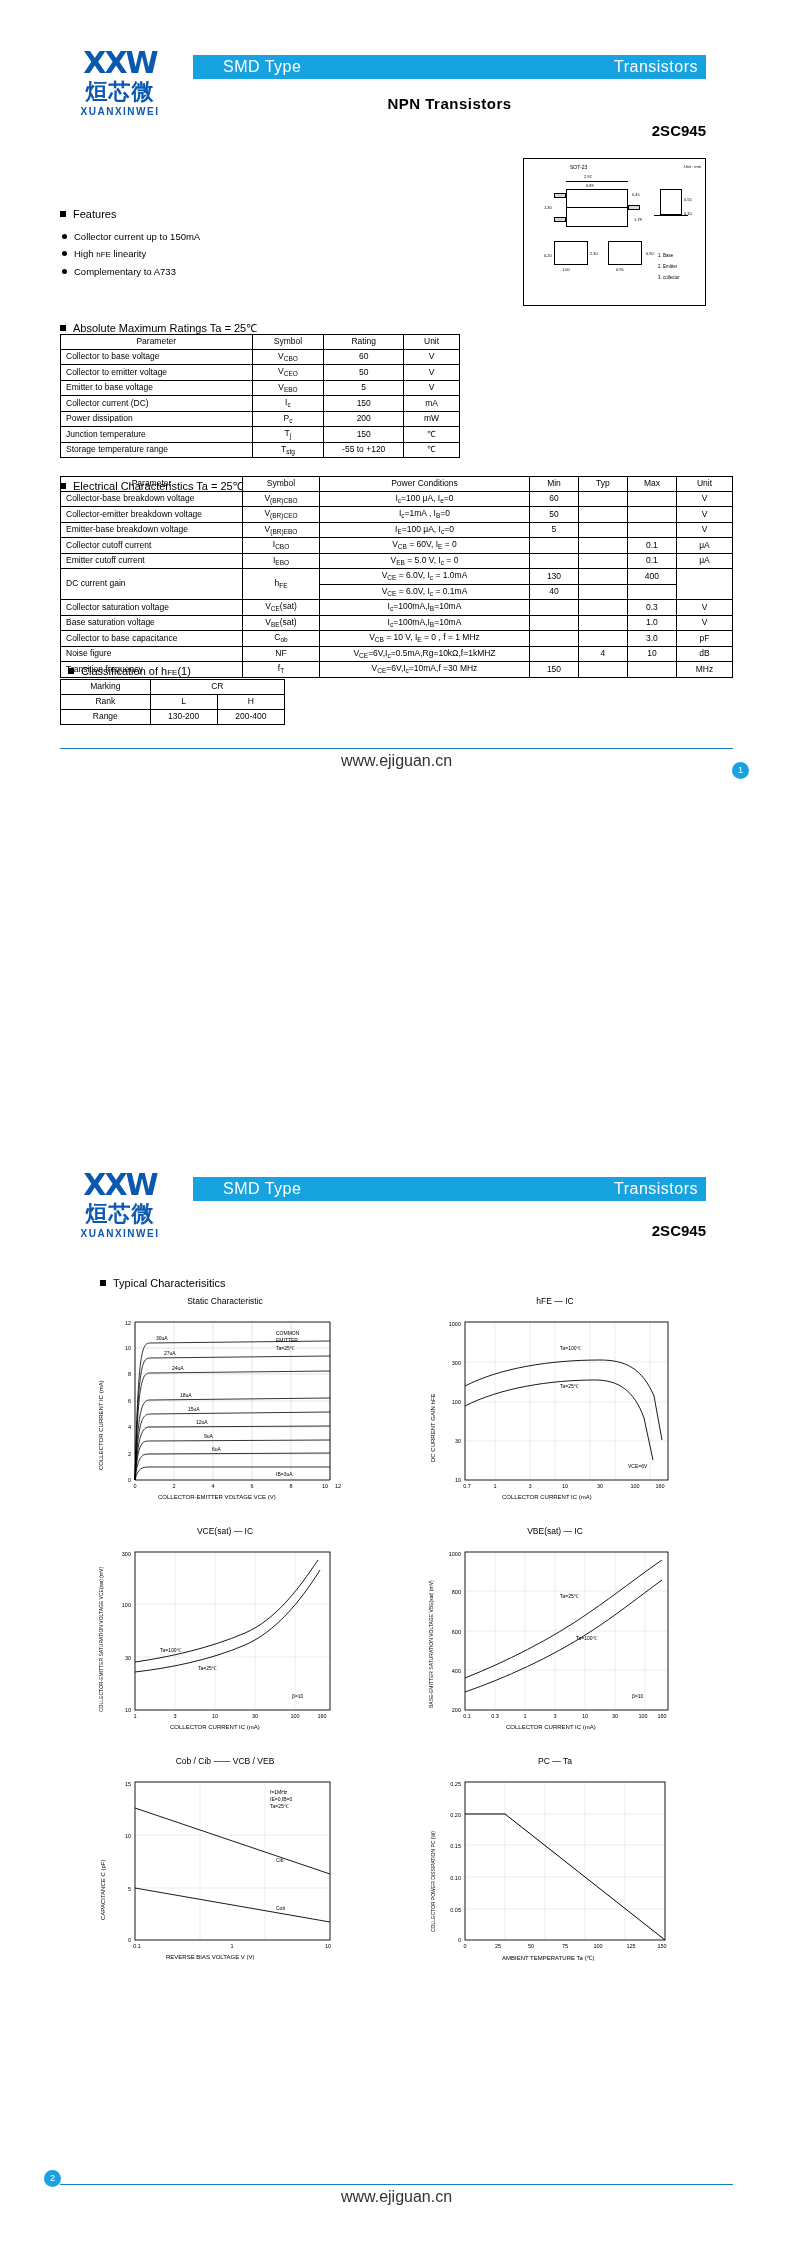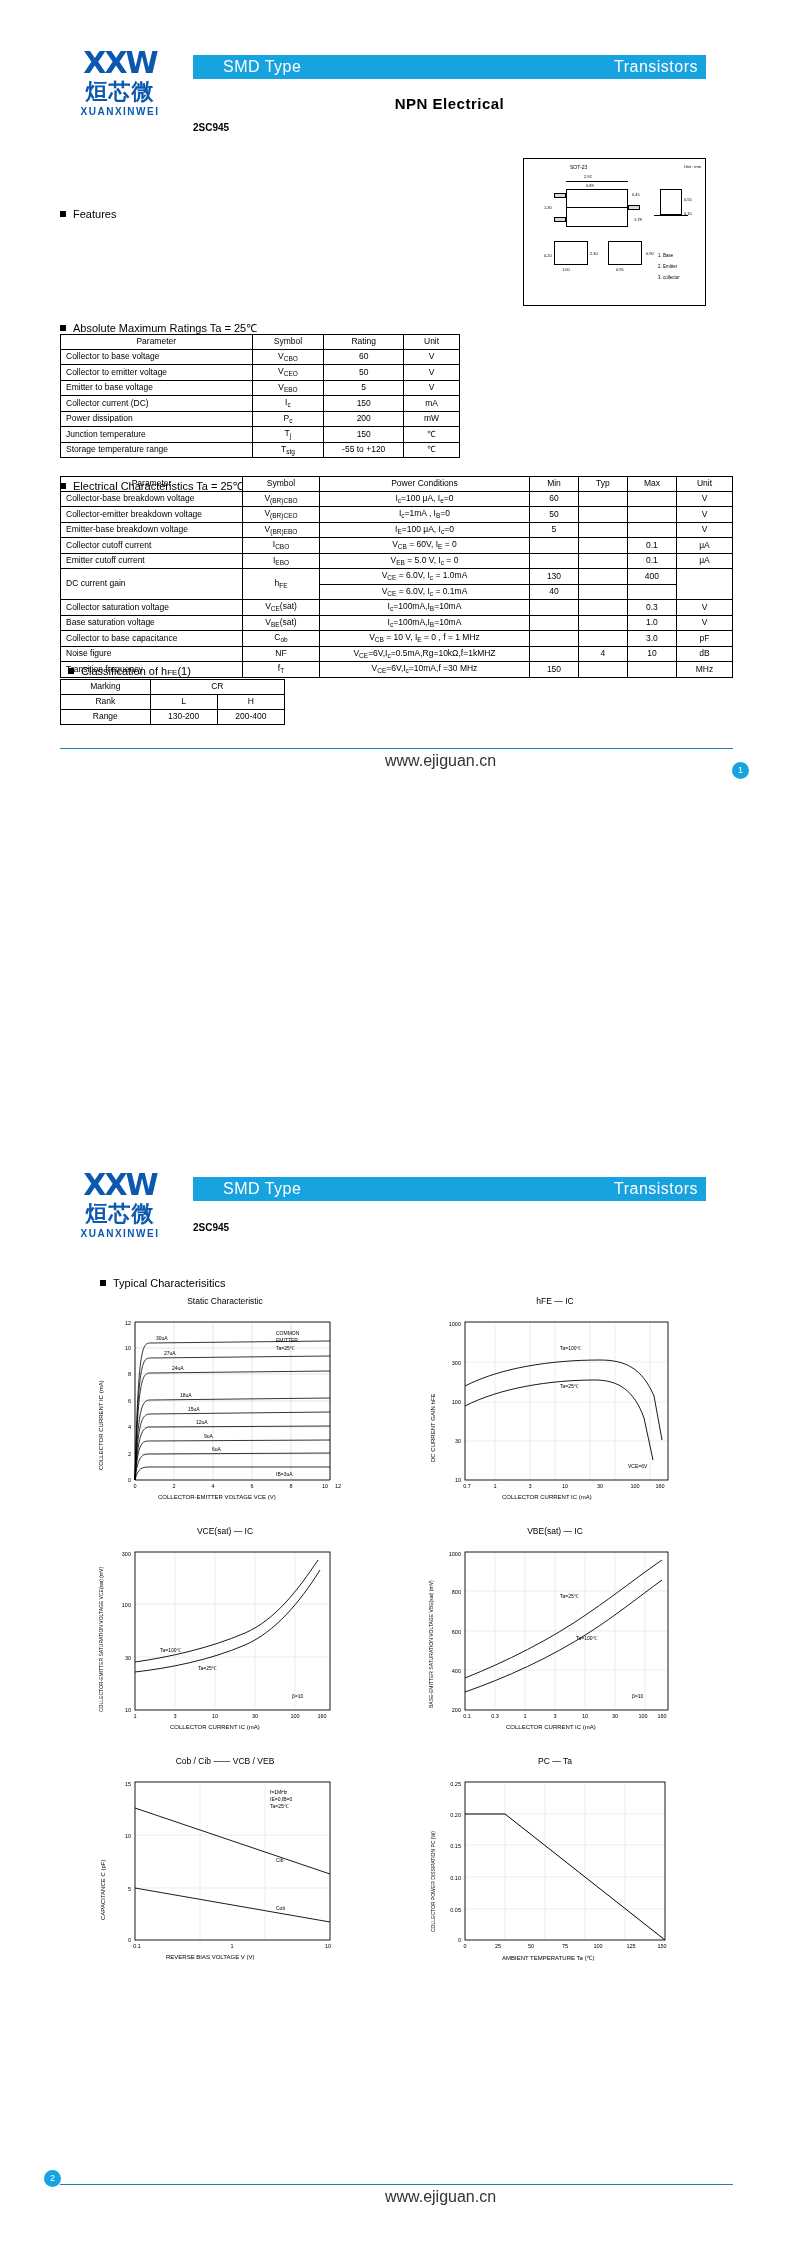--- a/index.html
+++ b/index.html
@@ -10,21 +10,20 @@
     font-family: "Liberation Sans", sans-serif;
     color: #000;
     -webkit-font-smoothing: antialiased;
   }
   .page {
     position: relative;
     width: 793px;
     height: 1122px;
     background:#fff;
     overflow: hidden;
-    padding-left: 44px;
   }
   
   .logo-wrap {
     position:absolute;
     left:60px; top:48px;
     width:120px; text-align:center;
   }
   .logo-mark {
     font-size: 30px;
     font-weight: bold;
@@ -66,22 +65,22 @@
   .title-npn {
     position:absolute;
     left:193px; top:95px; width:513px;
     text-align:center;
     font-size:15px; font-weight:bold;
     letter-spacing:.5px;
   }
   .title-part {
     position:absolute;
     left:193px; top:122px; width:513px;
-    text-align:left;
-    font-size:10px; font-weight:bold;
+    text-align:right;
+    font-size:15px; font-weight:bold;
   }
   
   .sec-title {
     position:absolute;
     font-size:11px;
     font-weight:normal;
   }
   .sq::before {
     content:"";
     display:inline-block;
@@ -187,24 +186,29 @@
     <div class="logo-mark">XXW</div>
     <div class="logo-cn">烜芯微</div>
     <div class="logo-en">XUANXINWEI</div>
   </div>
 
   <div class="hdr-bar">
     <div class="left">SMD Type</div>
     <div class="right">Transistors</div>
   </div>
 
-  <div class="title-npn">NPN    Electrical</div>
+  <div class="title-npn">NPN    Transistors</div>
   <div class="title-part">2SC945</div>
 
   <div class="sec-title sq" style="left:60px; top:208px;">Features</div>
+  <div class="feat-list">
+    <div>Collector current up to 150mA</div>
+    <div><span style="font-size:9.5px">High </span><span class="sm">hFE</span><span style="font-size:9.5px"> linearity</span></div>
+    <div>Complementary to A733</div>
+  </div>
 
   <div class="pkg">
     <div class="lbl" style="left:46px;top:5px;font-size:5px;">SOT-23</div>
     <div class="lbl" style="right:4px;top:5px;font-size:4px;">Unit : mm</div>
 
     <div class="bx" style="left:42px;top:30px;width:62px;height:38px;"></div>
     <div class="ln" style="left:42px;top:48px;width:62px;height:1px;"></div>
 
     <div class="bx gray" style="left:30px;top:34px;width:12px;height:5px;"></div>
     <div class="bx gray" style="left:30px;top:58px;width:12px;height:5px;"></div>

